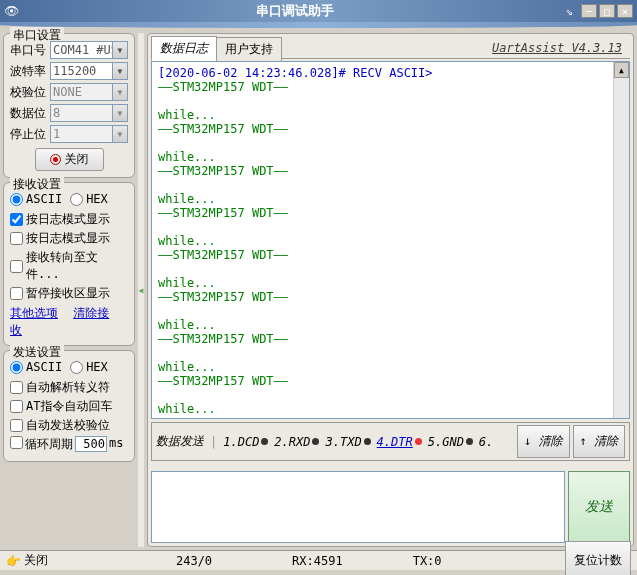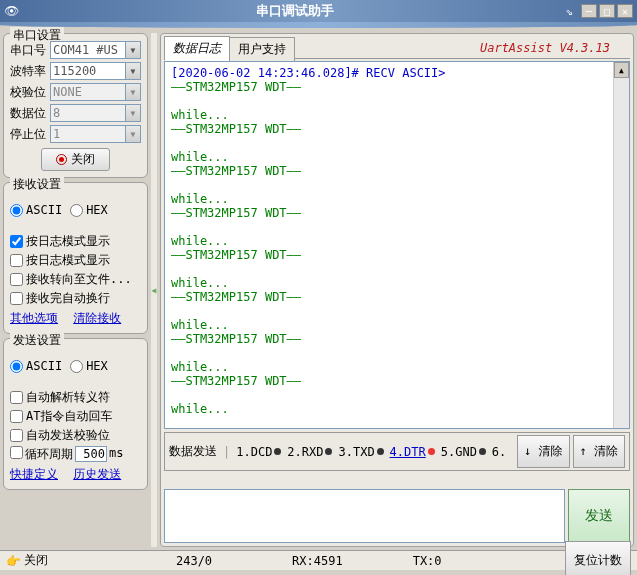--- a/index.html
+++ b/index.html
@@ -4,56 +4,56 @@
 <style>
 * { box-sizing: border-box; margin: 0; padding: 0; font-family: "SimSun", "宋体", monospace; font-size: 12px; }
 body { background: #d4d0c8; width: 637px; height: 575px; overflow: hidden; }
 .titlebar { background: linear-gradient(to right, #4a6d9e, #7b9cc4, #4a6d9e); height: 22px; display: flex; align-items: center; color: #fff; padding: 0 4px; position: relative; }
 .titlebar-left { width: 20px; }
 .titlebar-title { flex: 1; text-align: center; font-weight: bold; font-size: 13px; color: #fff; }
 .titlebar-right { display: flex; gap: 2px; }
 .win-btn { width: 16px; height: 14px; background: #d4d0c8; border: 1px solid #888; display: flex; align-items: center; justify-content: center; font-size: 10px; cursor: pointer; }
 .title-curve { height: 6px; background: linear-gradient(to right, #6a8cb8, #8fb0d8, #6a8cb8); border-radius: 0 0 50% 50%; margin-bottom: 2px; }
 .main { display: flex; height: 520px; padding: 3px; gap: 3px; }
-.left-panel { width: 145px; display: flex; flex-direction: column; gap: 4px; }
+.left-panel { width: 132px; display: flex; flex-direction: column; gap: 4px; }
 .group { border: 1px solid #a0a0a0; border-radius: 6px; background: #ece9e2; padding: 4px 6px 6px 6px; position: relative; }
 .group-title { position: absolute; top: -7px; left: 6px; background: #ece9e2; padding: 0 3px; font-size: 12px; }
 .field-row { display: flex; align-items: center; margin: 3px 0; gap: 2px; }
 .field-label { width: 38px; }
 .combo { flex: 1; height: 18px; background: #fff; border: 1px solid #7f9db9; display: flex; align-items: center; padding: 0 2px; position: relative; color:#555; }
 .combo.disabled { background: #f0f0f0; color: #888; }
 .combo-btn { position: absolute; right: 0; top: 0; width: 15px; height: 16px; background: linear-gradient(#e8e8e8,#cfcfcf); border-left: 1px solid #7f9db9; display:flex; align-items:center; justify-content:center; font-size:8px;}
 .close-btn-row { text-align: center; margin-top: 5px;}
 .close-btn { display: inline-flex; align-items:center; gap:4px; padding: 2px 14px; background: linear-gradient(#f8f8f8,#dcdcdc); border: 1px solid #999; border-radius: 3px; cursor:pointer;}
-.radio-row { display:flex; gap:8px; margin:14px 0;}
+.radio-row { display:flex; gap:8px; margin:3px 0;}
 .check-row { display:flex; align-items:center; margin:2px 0; gap:3px;}
 .link-row { margin-top:3px;}
 .link { color:#0000cc; text-decoration:underline; cursor:pointer; margin-right:8px;}
 .cycle-row { display:flex; align-items:flex-start; gap:2px; margin:2px 0;}
 .cycle-input { width:32px; height:16px; border:1px solid #7f9db9; text-align:right; padding-right:1px;}
 .right-panel { flex:1; display:flex; flex-direction:column; border:1px solid #a0a0a0; background:#ece9e2; border-radius:4px; padding:3px;}
 .tabs-row { display:flex; align-items:center; height:22px; border-bottom:1px solid #999;}
 .tab { padding:3px 8px; border:1px solid #999; border-bottom:none; background:#ece9e2; margin-right:-1px; cursor:pointer; position:relative; top:1px;}
 .tab.active { background:#fff; border-bottom:1px solid #fff;font-style:italic;}
-.version { margin-left:auto; margin-right:20px; color:#b91c1c; font-style:italic; cursor:pointer;}
+.version { margin-left:auto; margin-right:8px; color:#404040; text-decoration:underline; font-style:italic; cursor:pointer;}
 .log-area { flex:1; background:#fff; border:1px solid #7f9db9; margin-top:2px; padding:4px 6px; font-family: "Courier New", monospace; font-size:12px; overflow:hidden; position:relative;}
 .log-header { color:#0000cc;}
 .log-green { color:#008000;}
 .log-line { white-space:pre;}
 .scroll-indicator { position:absolute; right:0; top:0; width:16px; height:100%; background:#e8e8e8; border-left:1px solid #ccc;}
 .scroll-up, .scroll-down { height:16px; background:#d4d0c8; border:1px solid #999; display:flex; align-items:center; justify-content:center; font-size:8px;}
-.send-section { margin-top:3px;}
+.send-section { margin-top:3px;font-style:italic;}
 .send-header { display:flex; align-items:center; background:#ece9e2; border:1px solid #999; padding:2px 4px; gap:6px; font-size:11px;}
 .ind { display:inline-flex; align-items:center; gap:2px;}
 .dot { width:7px; height:7px; border-radius:50%; display:inline-block;}
 .dot.blk{background:#333;} .dot.red{background:#ee3333;}
 .underline-blue { color:#0000cc; text-decoration:underline;}
 .send-btns { margin-left:auto; display:flex; gap:3px;}
 .small-btn { padding:7px 6px; background:linear-gradient(#f8f8f8,#dcdcdc); border:1px solid #999; cursor:pointer;}
-.send-body { display:flex; margin-top:18px; height:54px;}
+.send-body { display:flex; margin-top:10px; height:72px;}
 .send-input { flex:1; background:#fff; border:1px solid #7f9db9;}
 .send-go { width:62px; background:linear-gradient(#e8f5e8,#c8e8c8); border:1px solid #6a996a; display:flex; align-items:center; justify-content:center; font-size:14px; color:#1a6b1a; cursor:pointer; margin-left:3px;}
 .statusbar { height:20px; background:#ece9e2; border-top:1px solid #999; display:flex; align-items:center; padding:0 6px; gap:4px; font-size:11px;}
 .status-seg { padding:0 8px;}
 .st-ready { display:flex; align-items:center; gap:3px;}
 .reset-btn { margin-left:auto; padding:10px 8px; background:linear-gradient(#f8f8f8,#dcdcdc); border:1px solid #999; cursor:pointer;}
 .dot-red-ring { width:11px; height:11px; border-radius:50%; border:1px solid #aa0000; display:inline-flex; align-items:center; justify-content:center;}
 .dot-red-core { width:5px; height:5px; border-radius:50%; background:#dd0000;}
 .splitter { width:6px; background:#ece9e2; display:flex; flex-direction:column; align-items:center; justify-content:center; gap:2px;}
 .splitter-arrow { font-size:8px; color:#66aa66;}
@@ -143,21 +143,21 @@
       <label class="check-row">
           <input type="checkbox" style=""> 
           <span>按日志模式显示</span>
         </label>
       <label class="check-row">
           <input type="checkbox" style=""> 
           <span>接收转向至文件...</span>
         </label>
       <label class="check-row">
           <input type="checkbox" style=""> 
-          <span>接收完自动换行</span>
+          <span>暂停接收区显示</span>
         </label>
       <div class="link-row">
         <span class="link">其他选项</span>
         <span class="link">清除接收</span>
       </div>
     </div>
 
     <div class="group">
       <span class="group-title">发送设置</span>
       <div class="radio-row">
@@ -180,24 +180,20 @@
         </label>
       <label class="check-row">
           <input type="checkbox" style=""> 
           <span>自动发送校验位</span>
         </label>
       <div class="cycle-row">
         <input type="checkbox" style="">
         <span>循环周期</span>
         <input class="cycle-input" value="500" style="">
         <span>ms</span>
-      </div>
-      <div class="link-row">
-        <span class="link">快捷定义</span>
-        <span class="link">历史发送</span>
       </div>
     </div>
 
   </div>
 
   <div class="splitter">
     <span class="splitter-arrow">◀</span>
   </div>
 
   <div class="right-panel">

